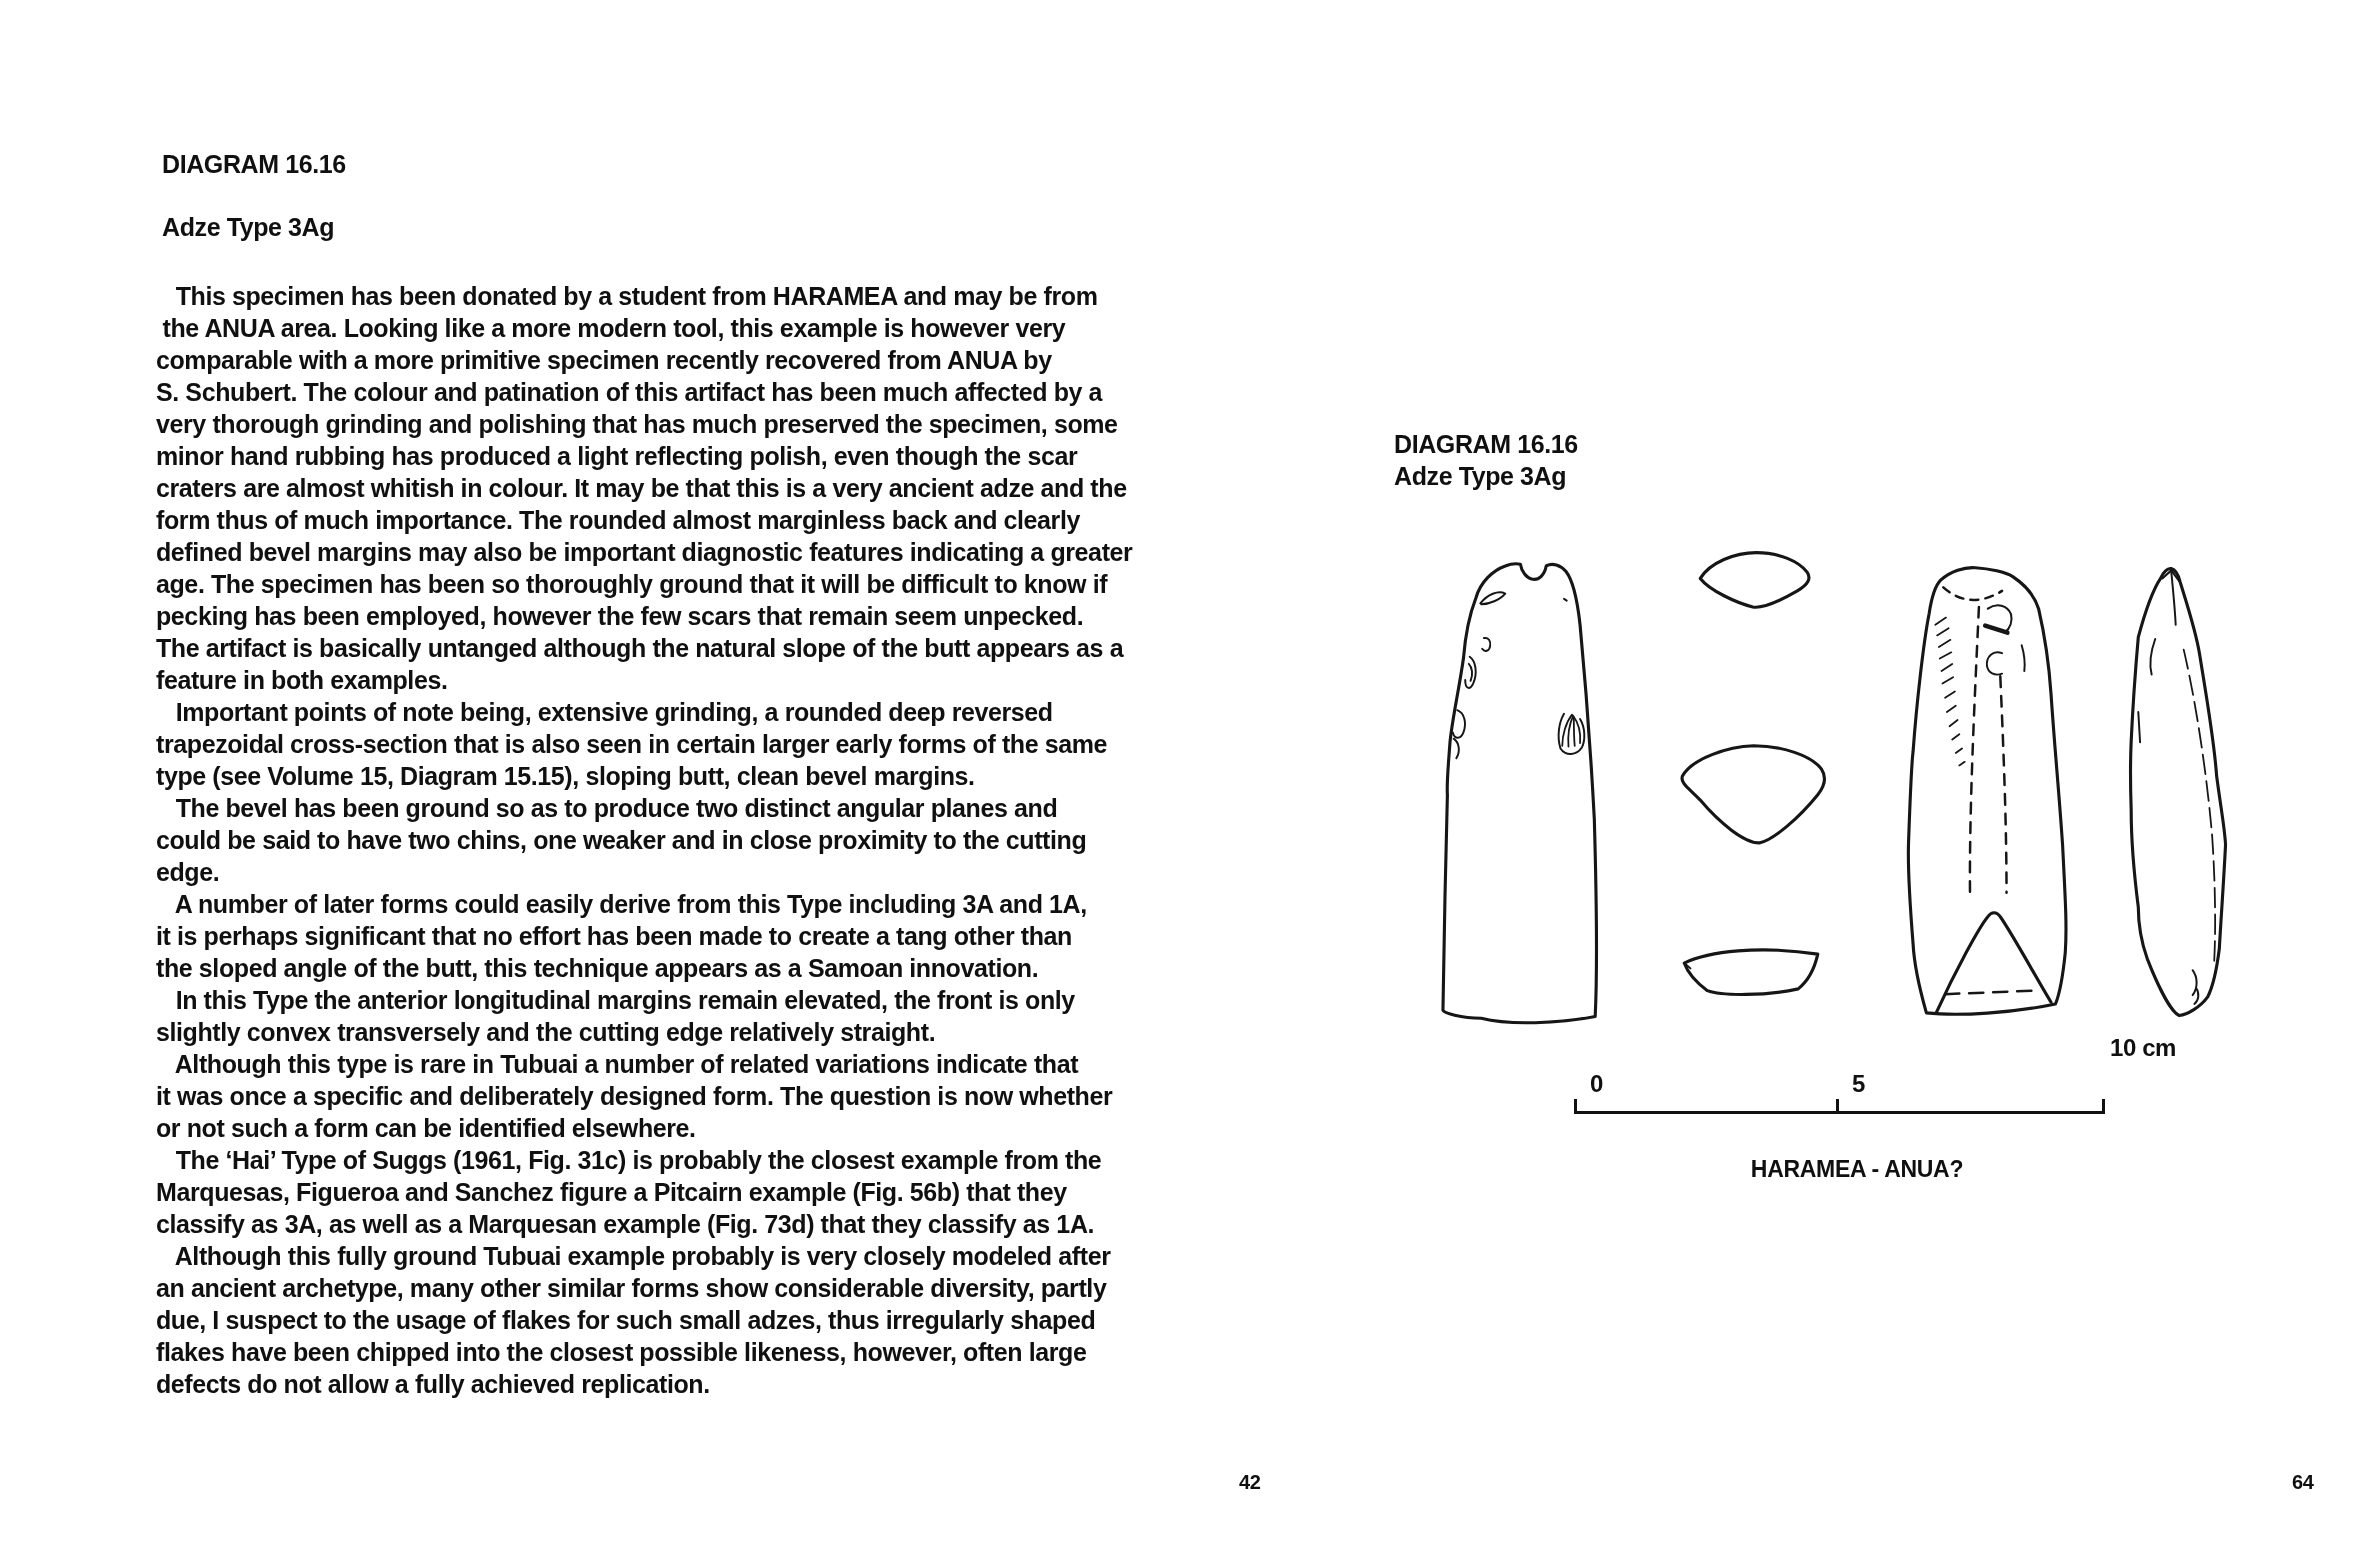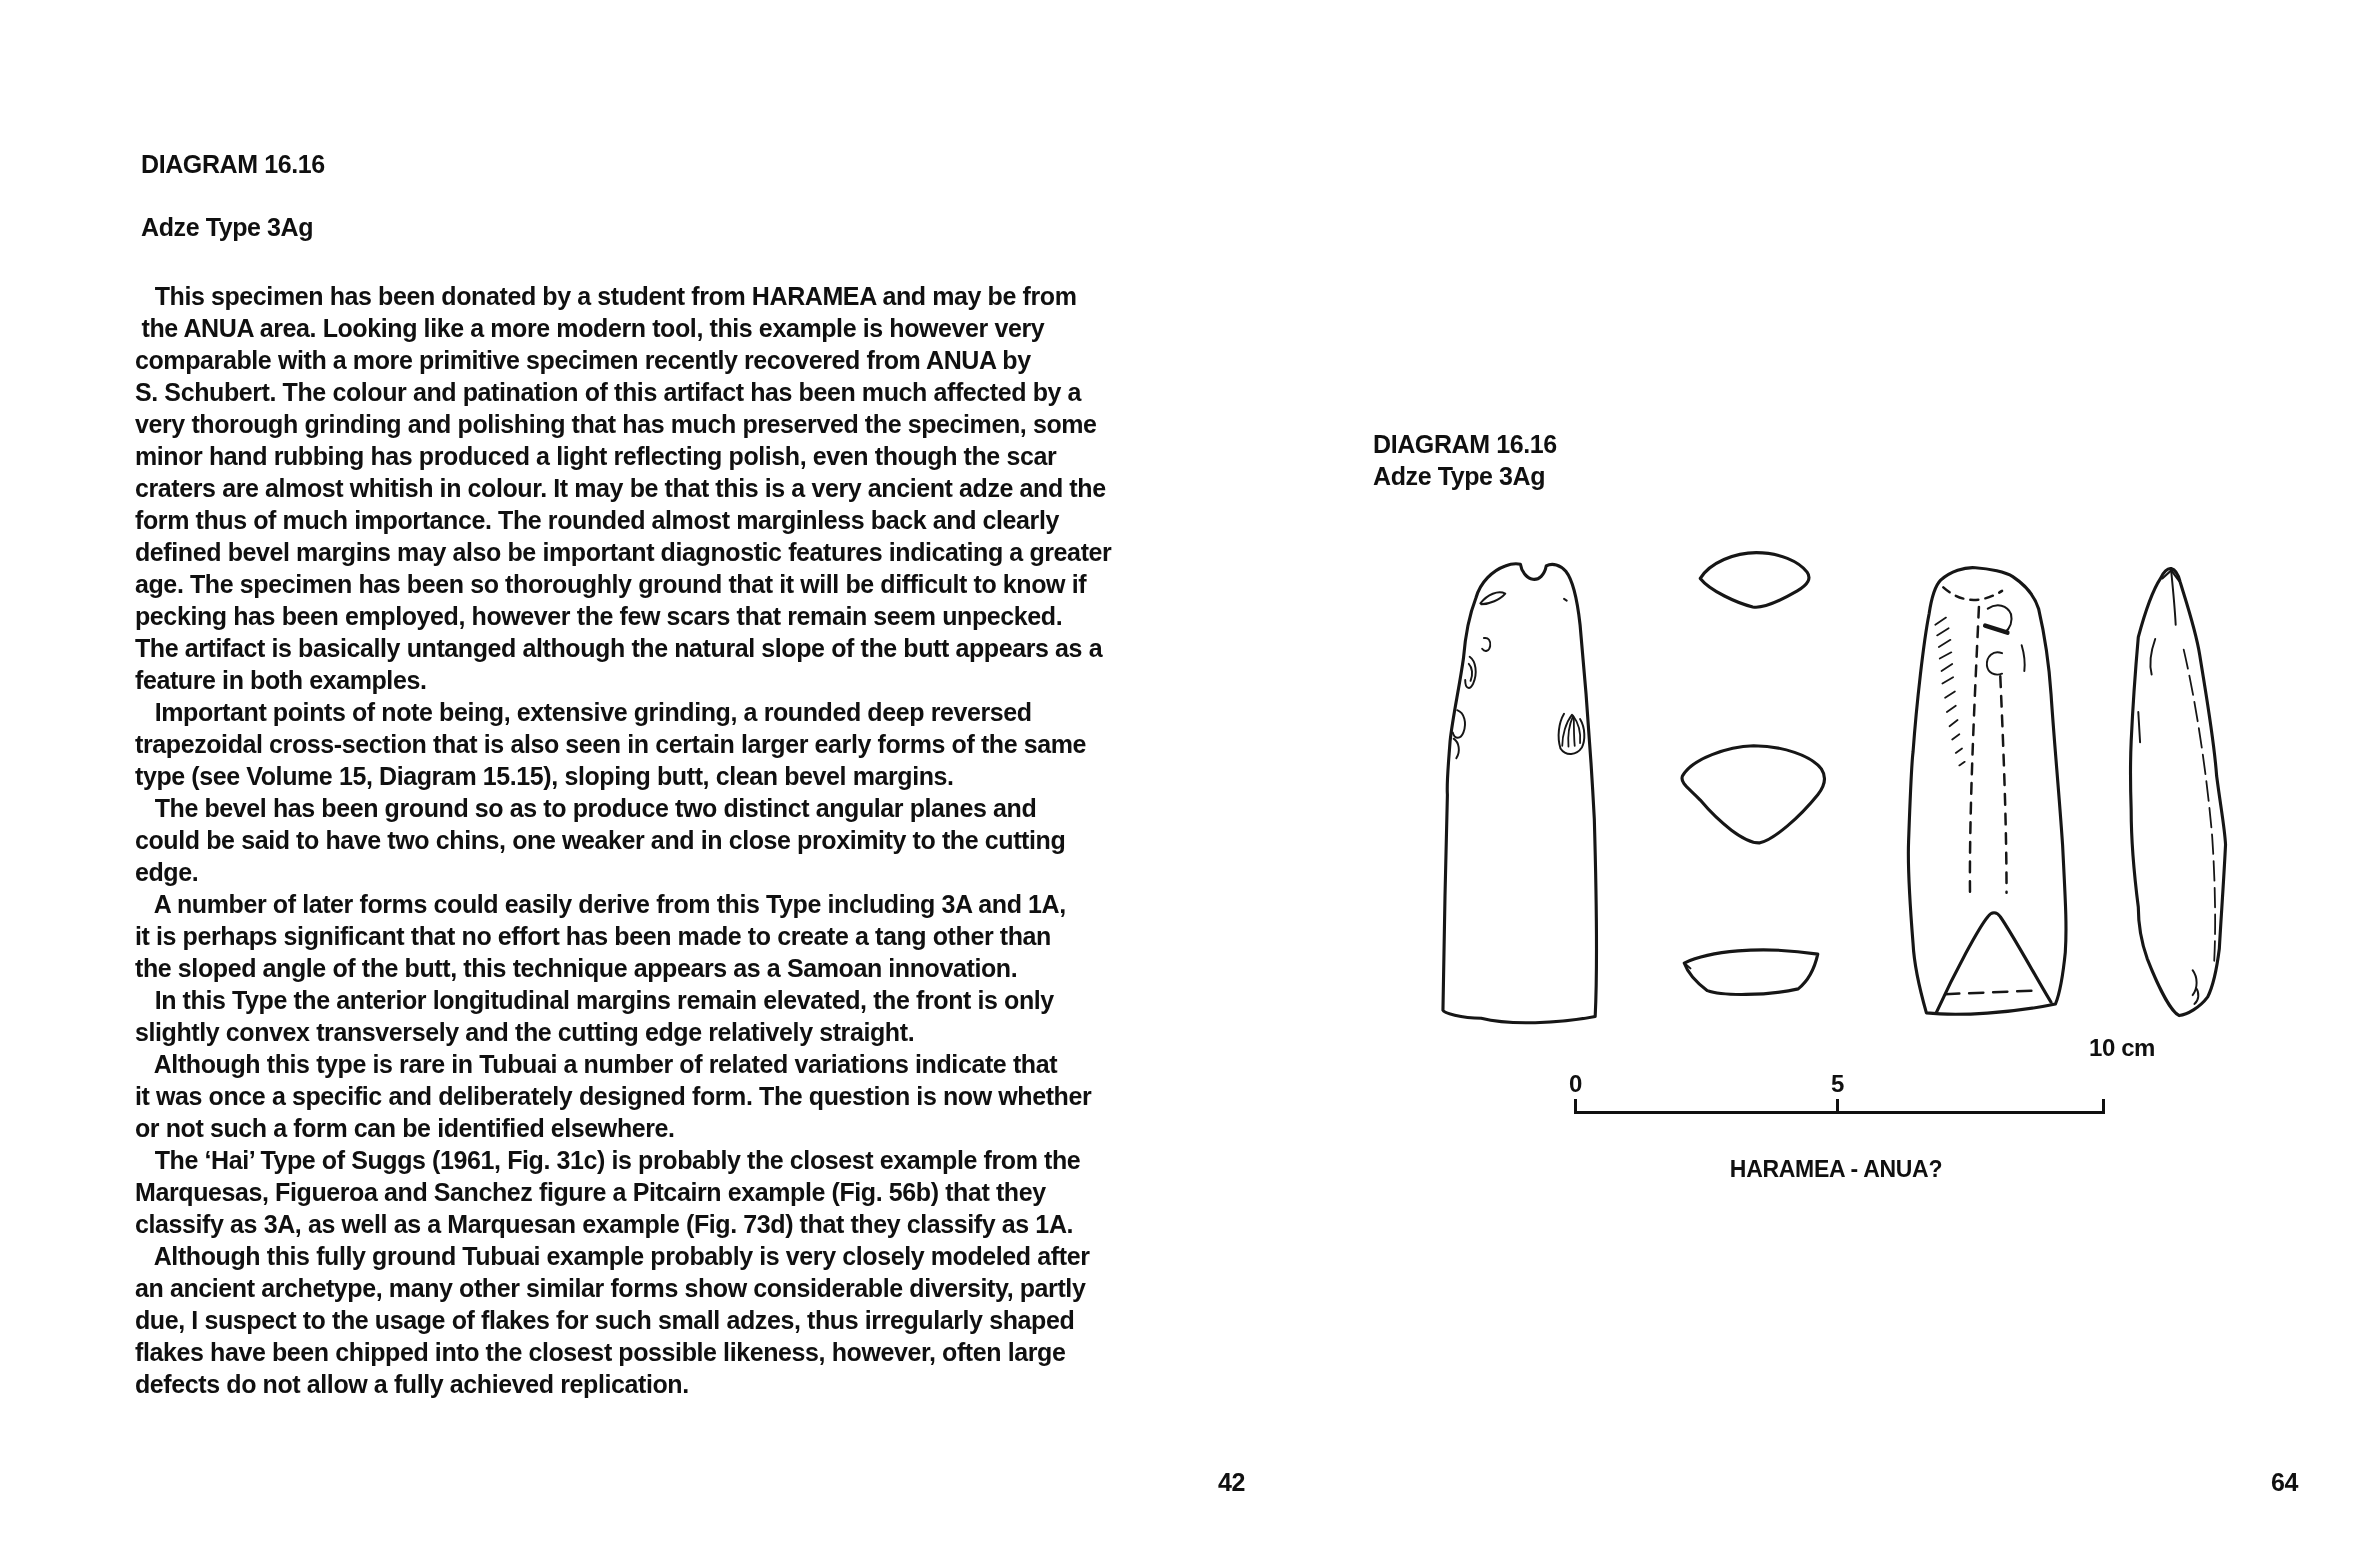--- a/index.html
+++ b/index.html
@@ -5,31 +5,31 @@
   html,body{margin:0;padding:0;background:#e8e8e8;}
   .page{
     position:relative;
     width:2366px;height:1562px;
     background:#ffffff;
     overflow:hidden;
     font-family:"Liberation Sans", sans-serif;
     font-weight:bold;
     color:#101010;
   }
-  .txt{position:absolute;letter-spacing:-0.4px;}
+  .txt{position:absolute;letter-spacing:-0.4px;margin-left:21px;}
   .heading{font-size:25px;line-height:32px;white-space:pre;}
   .body-text{
     font-size:25px;
     line-height:32px;
     white-space:pre;
   }
   .scale-label{font-size:24px;line-height:25px;white-space:nowrap;}
   .scale-label.centered{width:53px;text-align:center;}
   .caption{font-size:23px;line-height:30px;width:374px;text-align:center;letter-spacing:-0.3px;}
-  .page-number{font-size:25px;line-height:27px;}
+  .page-number{font-size:20px;line-height:27px;}
   .bar{position:absolute;background:#101010;}
   svg path, svg line{vector-effect:none;}
 </style>
 </head>
 <body>
 
 <div class="page">
 
   <div>
     <div class="txt heading" style="left:141px;top:148px;">DIAGRAM 16.16</div>

